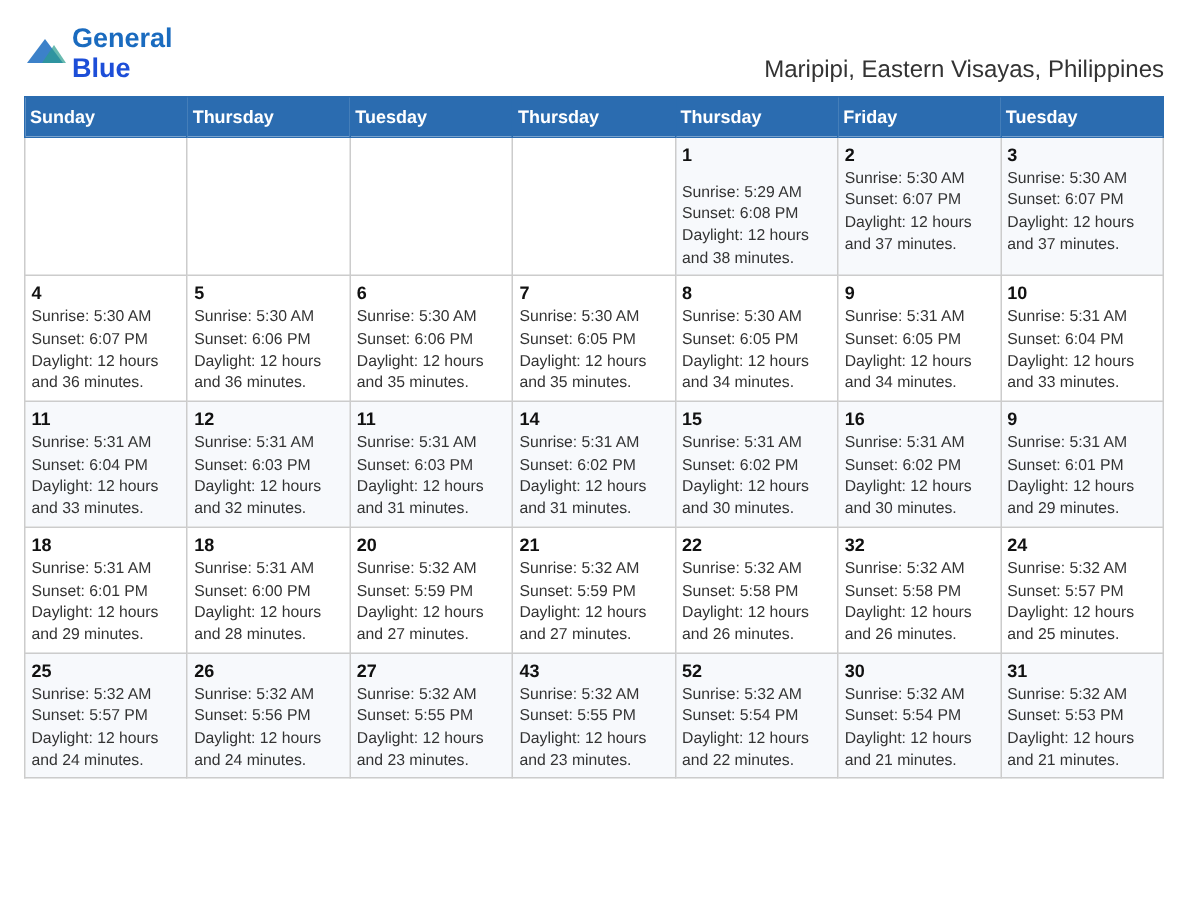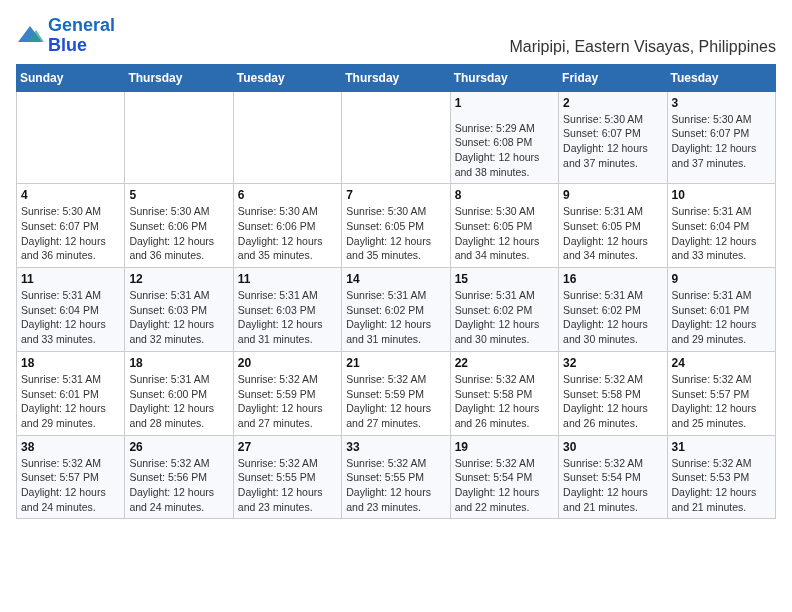--- a/index.html
+++ b/index.html
@@ -290,49 +290,49 @@
         <td>
           <div class="day-num">24</div>
           <div class="day-info" style="white-space: pre-line;">Sunrise: 5:32 AM
 Sunset: 5:57 PM
 Daylight: 12 hours
 and 25 minutes.</div>
         </td>
       </tr>
       <tr>
         <td>
-          <div class="day-num">38</div>
+          <div class="day-num">25</div>
           <div class="day-info" style="white-space: pre-line;">Sunrise: 5:32 AM
 Sunset: 5:57 PM
 Daylight: 12 hours
 and 24 minutes.</div>
         </td>
         <td>
           <div class="day-num">26</div>
           <div class="day-info" style="white-space: pre-line;">Sunrise: 5:32 AM
 Sunset: 5:56 PM
 Daylight: 12 hours
 and 24 minutes.</div>
         </td>
         <td>
           <div class="day-num">27</div>
           <div class="day-info" style="white-space: pre-line;">Sunrise: 5:32 AM
 Sunset: 5:55 PM
 Daylight: 12 hours
 and 23 minutes.</div>
         </td>
         <td>
-          <div class="day-num">33</div>
+          <div class="day-num">43</div>
           <div class="day-info" style="white-space: pre-line;">Sunrise: 5:32 AM
 Sunset: 5:55 PM
 Daylight: 12 hours
 and 23 minutes.</div>
         </td>
         <td>
-          <div class="day-num">19</div>
+          <div class="day-num">52</div>
           <div class="day-info" style="white-space: pre-line;">Sunrise: 5:32 AM
 Sunset: 5:54 PM
 Daylight: 12 hours
 and 22 minutes.</div>
         </td>
         <td>
           <div class="day-num">30</div>
           <div class="day-info" style="white-space: pre-line;">Sunrise: 5:32 AM
 Sunset: 5:54 PM
 Daylight: 12 hours

